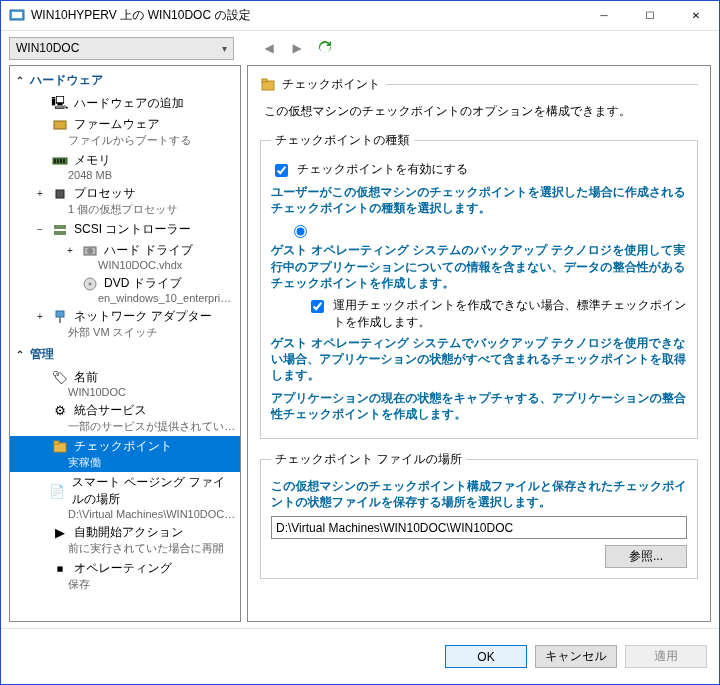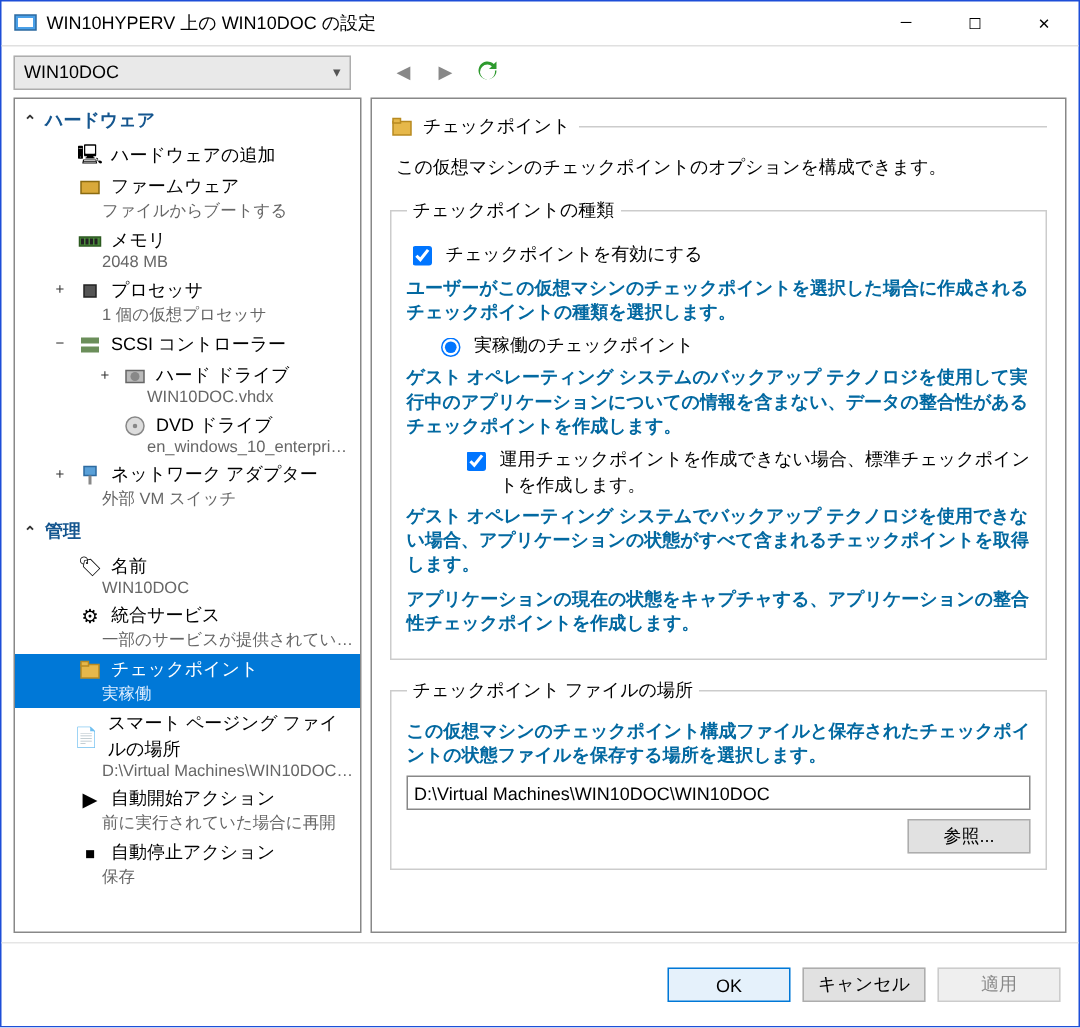--- a/index.html
+++ b/index.html
@@ -407,21 +407,21 @@
             <span class="icon">▶</span>
             <span class="label">自動開始アクション</span>
           </div>
         <div class="sub">前に実行されていた場合に再開</div>
       </div>
 
       <div class="side-item depth1">
         <div class="row">
             <span class="exp"></span>
             <span class="icon">⏹</span>
-            <span class="label">自動停止アクション</span>
+            <span class="label">オペレーティング</span>
           </div>
         <div class="sub">保存</div>
       </div>
 
     </div>
 
     <div class="main-pane">
       <div class="pane-title">
         <span>
             <svg class="icon-svg" viewBox="0 0 16 16">
@@ -438,21 +438,20 @@
         <legend>チェックポイントの種類</legend>
 
         <div class="checkline">
           <input type="checkbox" checked="" style="">
           <label>チェックポイントを有効にする</label>
         </div>
         <div class="helptext indent1">ユーザーがこの仮想マシンのチェックポイントを選択した場合に作成されるチェックポイントの種類を選択します。</div>
 
         <div class="radioline indent1">
           <input type="radio" name="cptype" checked="" style="">
-          <label>実稼働のチェックポイント</label>
         </div>
         <div class="helptext indent2">ゲスト オペレーティング システムのバックアップ テクノロジを使用して実行中のアプリケーションについての情報を含まない、データの整合性があるチェックポイントを作成します。</div>
 
         <div class="checkline indent2">
           <input type="checkbox" checked="" style="">
           <label>運用チェックポイントを作成できない場合、標準チェックポイントを作成します。</label>
         </div>
         <div class="helptext indent2">ゲスト オペレーティング システムでバックアップ テクノロジを使用できない場合、アプリケーションの状態がすべて含まれるチェックポイントを取得します。</div>
 
         <div class="helptext indent2">アプリケーションの現在の状態をキャプチャする、アプリケーションの整合性チェックポイントを作成します。</div>

